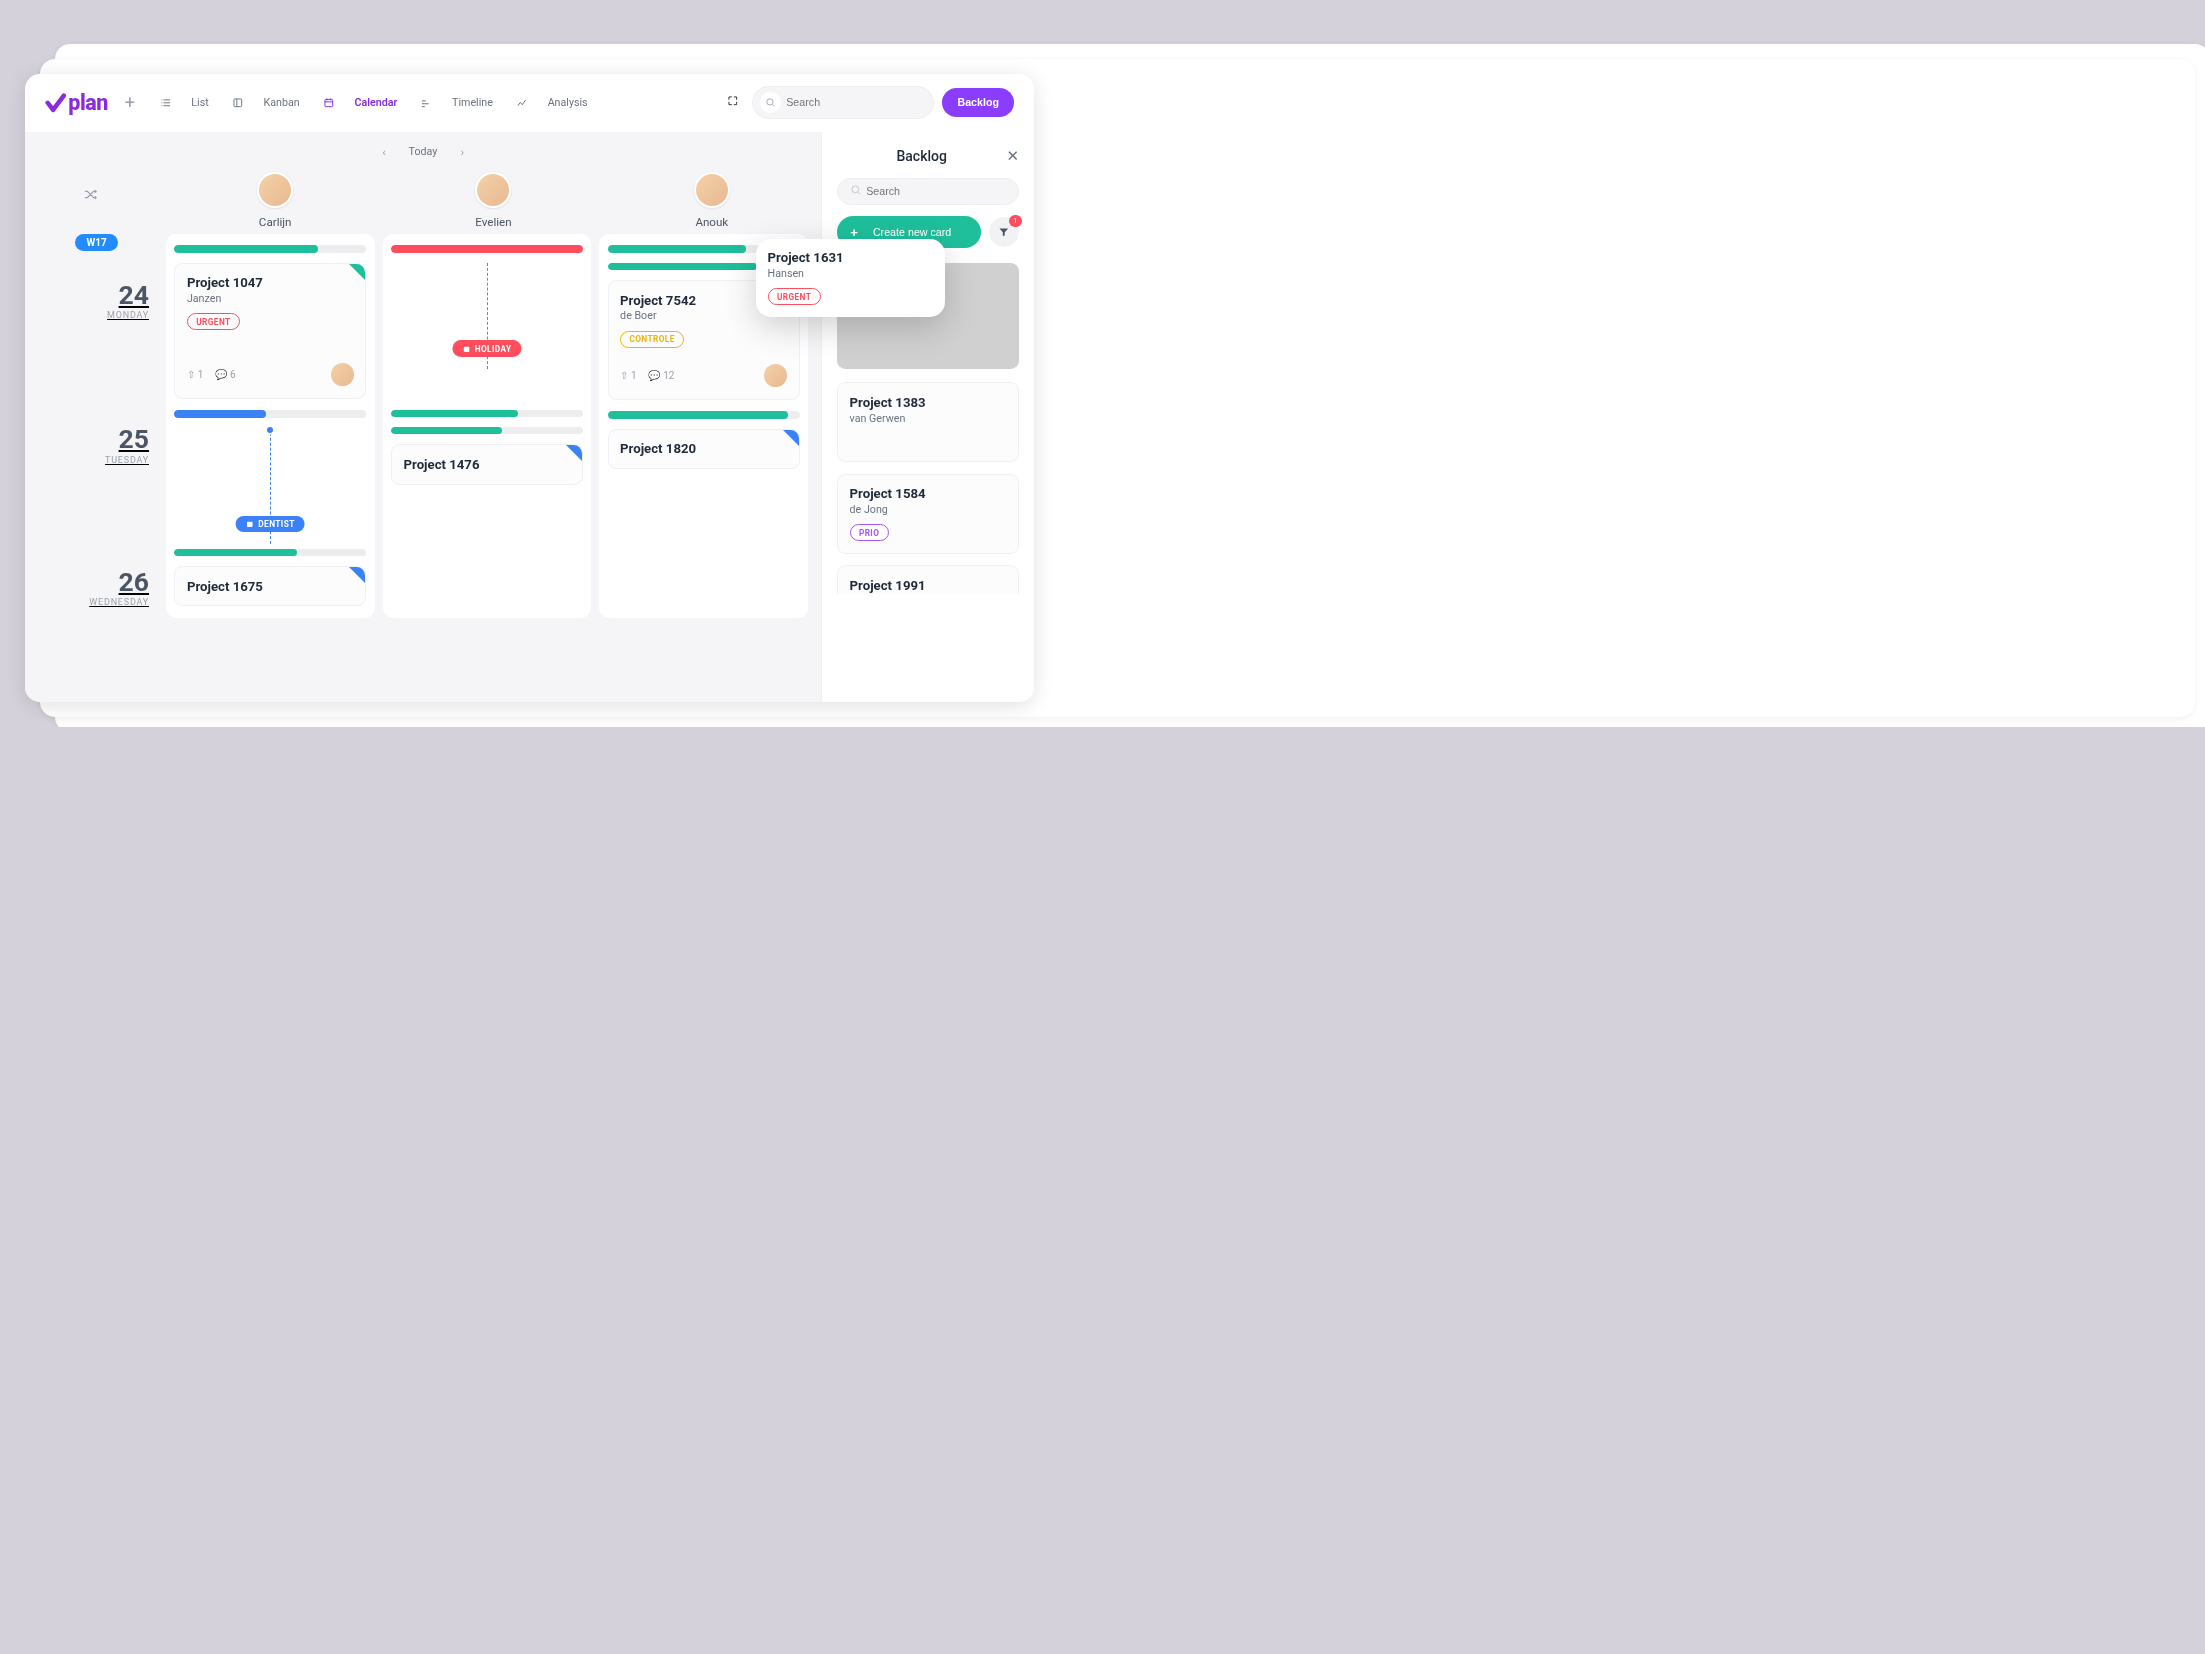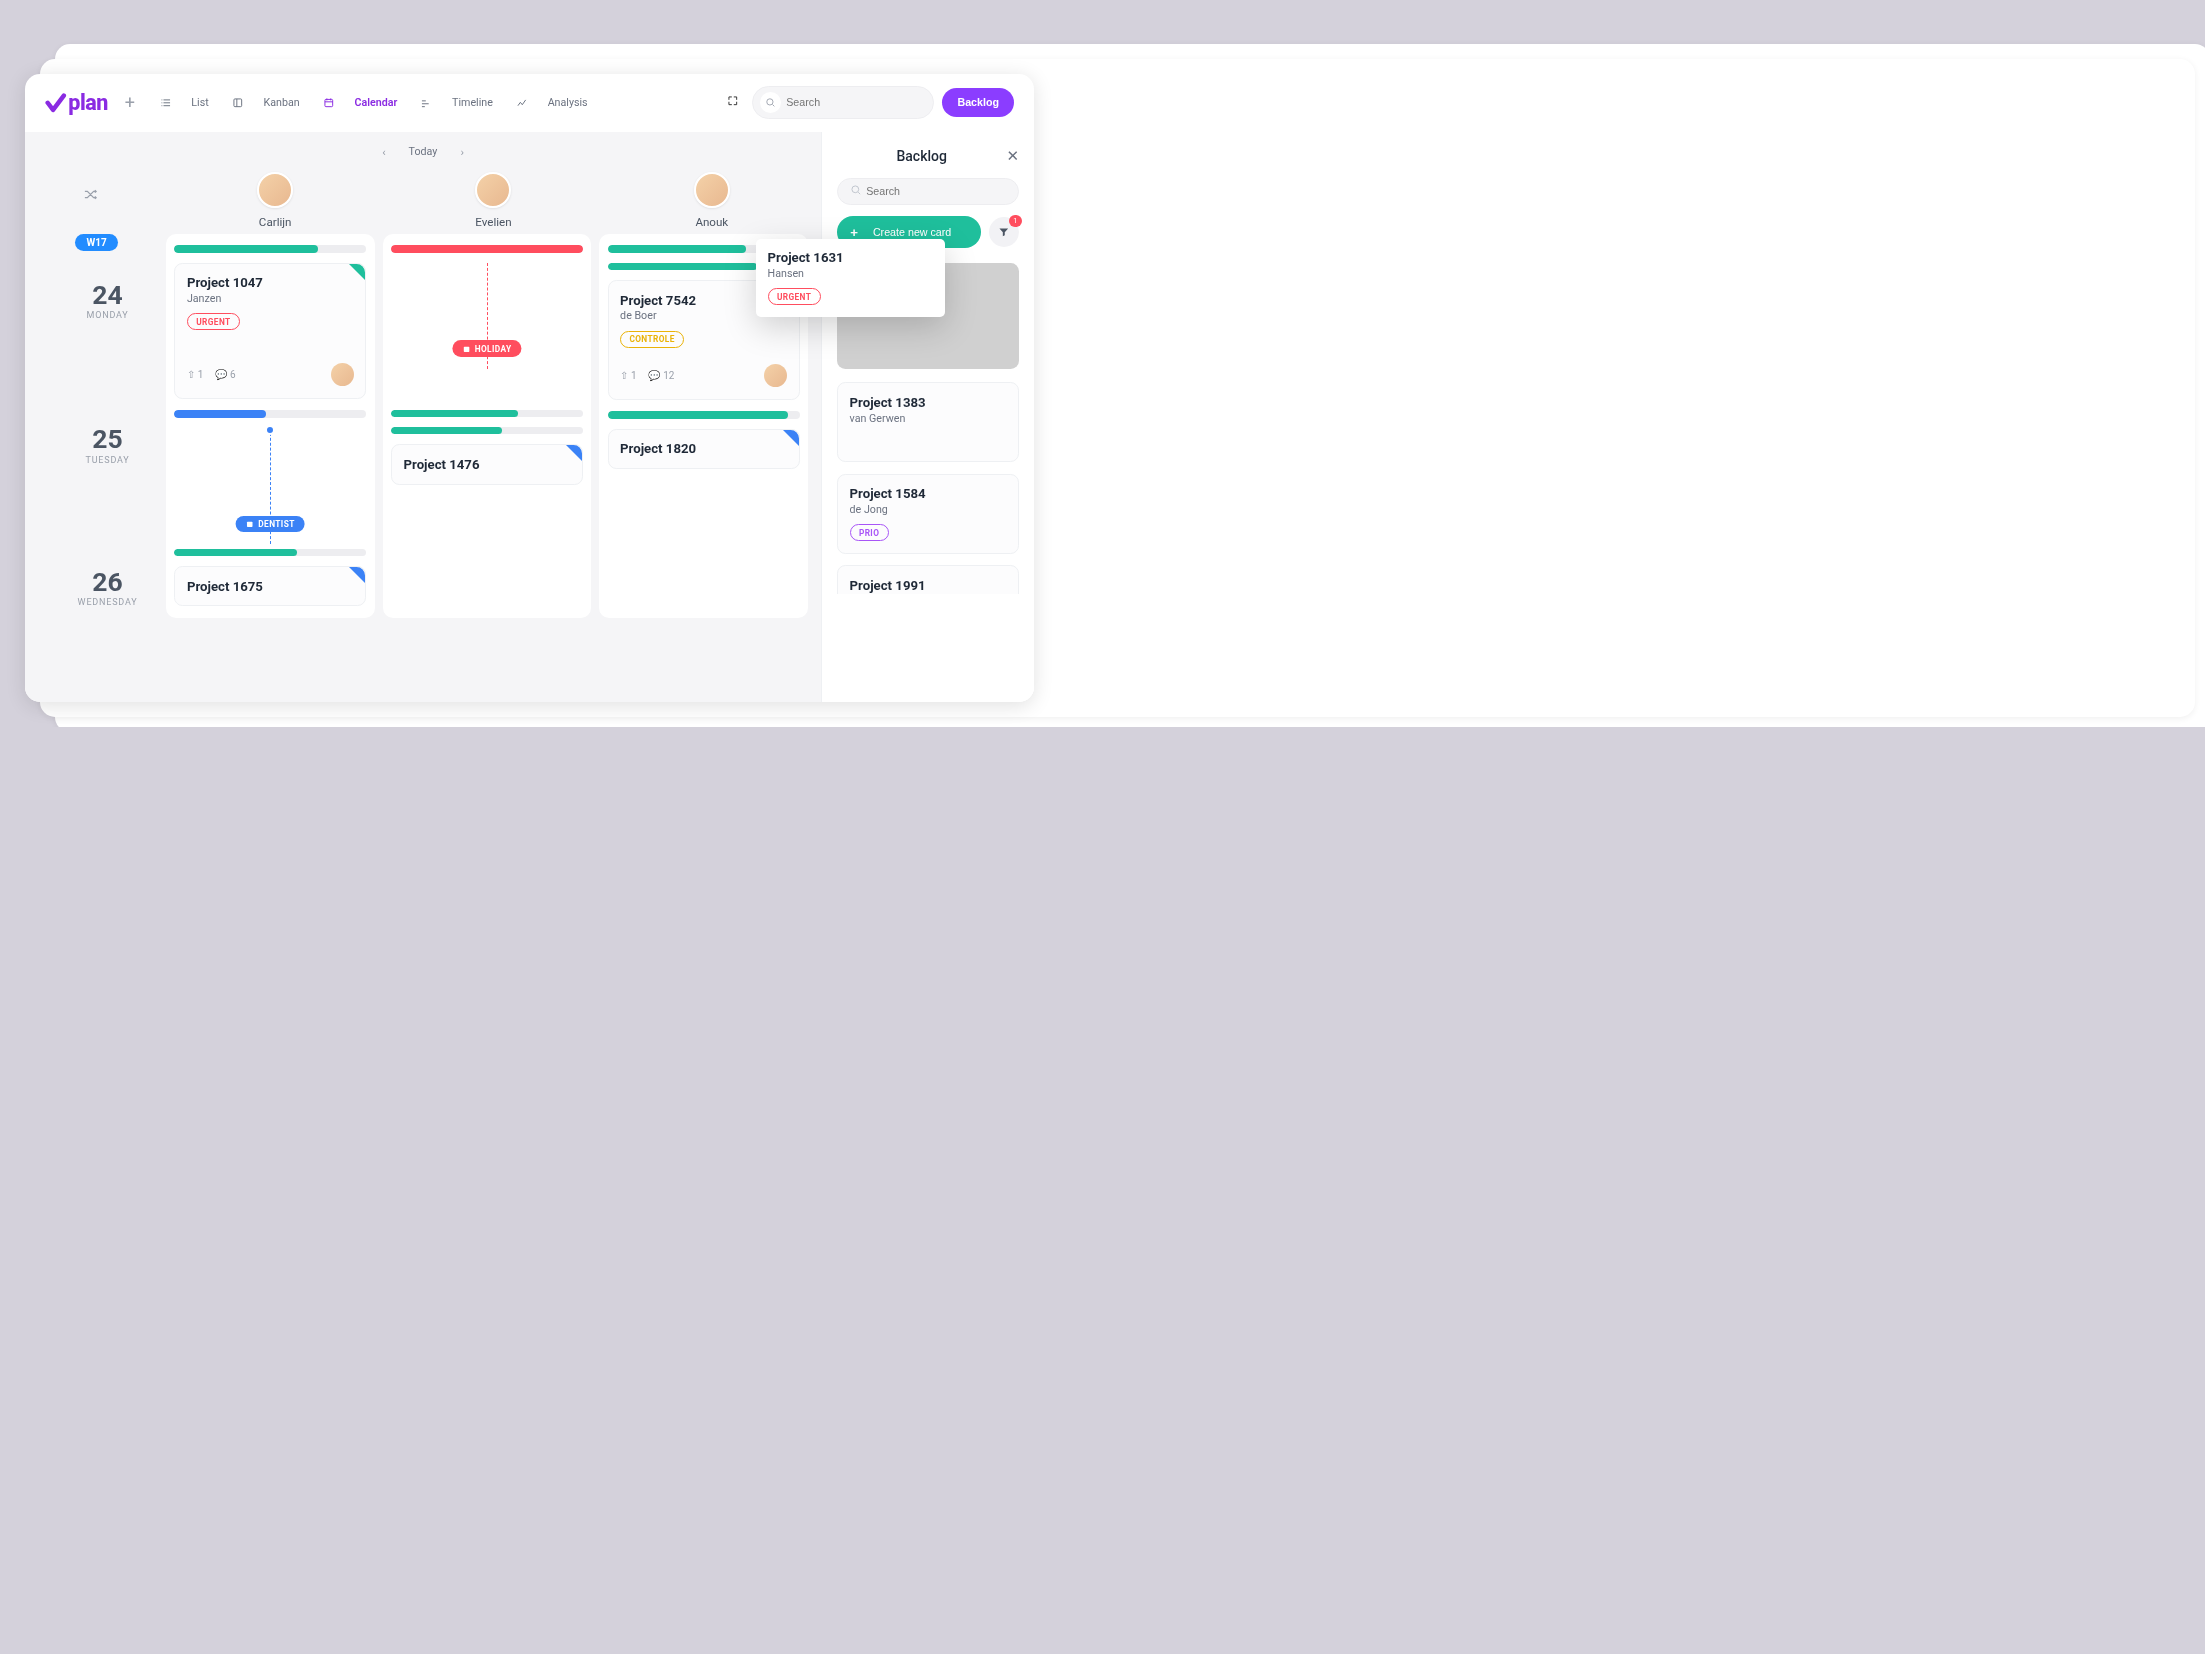--- a/index.html
+++ b/index.html
@@ -157,22 +157,23 @@
   color: #fff;
   border-radius: 826px;
   padding: 3.3px 11.6px;
   font-size: 10px;
   font-weight: 700;
   margin-left: 50px;
 }
 .date-block {
   margin-top: 18px;
   margin-left: 41px;
-  text-align: center;
+  text-align: right;
   width: 83px;
+  text-decoration: underline;
 }
 .date-num { font-size: 26.5px; font-weight: 700; color: #4b5563; line-height: 1; }
 .date-day { font-size: 9px; color: #9aa0ab; letter-spacing: 0.8px; margin-top: 1.7px; }
 .cols {
   flex: 1;
   display: flex;
   gap: 8px;
   padding-right: 13.2px;
 }
 .col {
@@ -343,21 +344,21 @@
   border-radius: 8.3px;
   padding: 11.6px;
   margin-bottom: 11.6px;
 }
 .floating-card {
   position: absolute;
   left: -66px;
   top: 107px;
   width: 189px;
   background: #fff;
-  border-radius: 5px;
+  border-radius: 15px;
   padding: 11.6px;
   box-shadow: 0 10px 33px rgba(0,0,0,0.18);
   z-index: 5;
 }
 .drop-shadow-sheet {
   position: absolute;
   right: -33px; bottom: -33px;
   width: 232px; height: 141px;
   background: #fff;
   box-shadow: 15px 15px 0 #0b0b0b;

